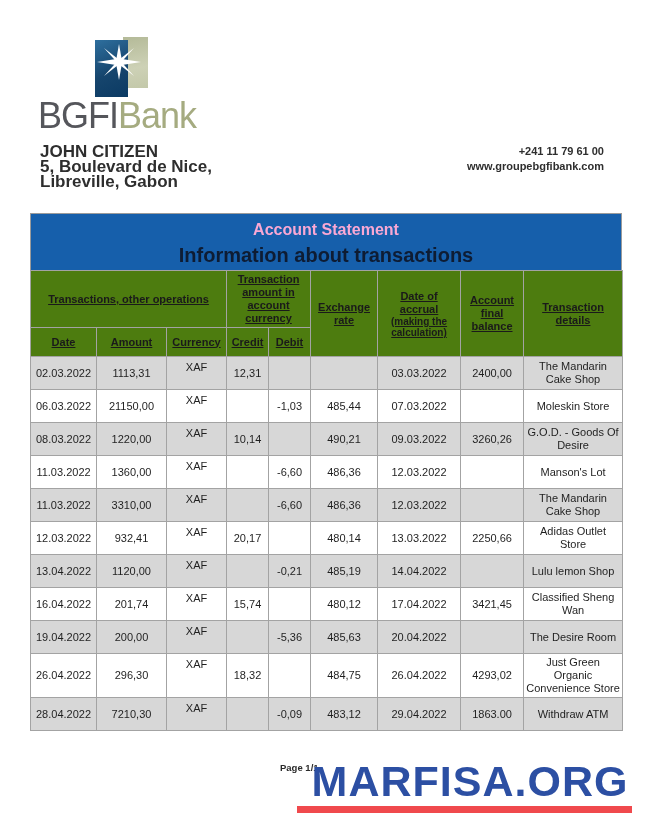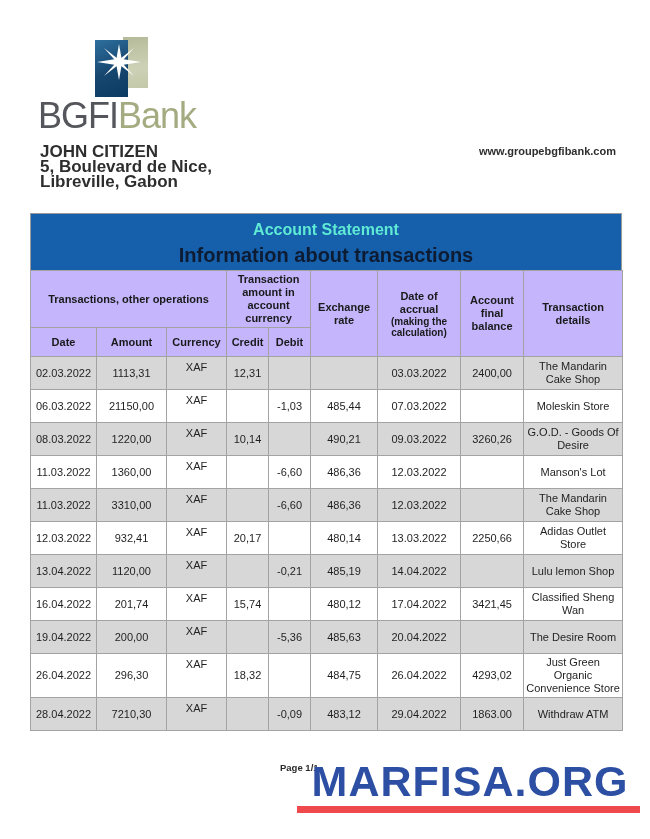--- a/index.html
+++ b/index.html
@@ -1,17 +1,17 @@
 <!DOCTYPE html>
 <html><head>
 <meta charset="utf-8">
 <style>
   html,body{margin:0;padding:0;background:#ffffff;}
   .page{position:relative;width:632px;height:839px;background:#ffffff;overflow:hidden;
-        font-family:"Liberation Sans",sans-serif;color:#1f1f1f;padding-left:12px;}
+        font-family:"Liberation Sans",sans-serif;color:#1f1f1f;}
 
   
   .logo-mark{position:absolute;left:95px;top:37px;width:56px;height:62px;}
   .logo-blue{position:absolute;left:0;top:3px;width:33px;height:57px;
              background:linear-gradient(155deg,#2e6f9e 0%,#16456d 55%,#0b3a63 100%);z-index:2;}
   .logo-green{position:absolute;left:28px;top:0;width:25px;height:51px;
               background:linear-gradient(170deg,#b4ba98 0%,#cdd1b6 60%,#c3c8a9 100%);z-index:1;}
   .logo-star{position:absolute;left:2px;top:5px;width:44px;height:40px;z-index:3;}
   .logo-text{position:absolute;left:38px;top:97px;font-size:36px;line-height:38px;
              letter-spacing:-1px;font-weight:normal;}
@@ -21,28 +21,28 @@
   
   .customer{position:absolute;left:40px;top:144px;font-size:17px;font-weight:bold;
             line-height:15px;color:#2e2e2e;}
   .bank-contact{position:absolute;right:28px;top:144px;font-size:11px;font-weight:bold;
                 line-height:15px;color:#2e2e2e;text-align:right;}
 
   
   .statement{position:absolute;left:30px;top:213px;width:592px;}
   .banner{background:#165FAB;border:1px solid #9b9b9b;border-bottom:none;
           height:56px;text-align:center;}
-  .banner-title{color:#5eead4;font-size:16px;font-weight:bold;padding-top:7px;}
+  .banner-title{color:#f9a8d4;font-size:16px;font-weight:bold;padding-top:7px;}
   .banner-subtitle{color:#0e1c33;font-size:20px;font-weight:bold;margin-top:5px;}
 
   table.tx{border-collapse:collapse;table-layout:fixed;width:592px;
            font-size:11px;line-height:13px;}
   table.tx th,table.tx td{border:1px solid #a3a3a3;padding:2px 2px;text-align:center;
                           vertical-align:middle;overflow:hidden;word-wrap:break-word;}
-  table.tx th{font-weight:bold;color:#1a1a1a;background:#c4b5fd;}
+  table.tx th{font-weight:bold;color:#1a1a1a;background:#4d7c0f;text-decoration:underline;}
   tr.group-row th{height:48px;}
   tr.sub-row th{height:24px;}
   .hdr-small{font-size:10px;line-height:11px;font-weight:bold;}
   table.tx tbody tr:nth-child(odd) td{background:#d7d7d7;}
   table.tx tbody tr:nth-child(even) td{background:#ffffff;}
   table.tx tbody td{height:26px;color:#1f1f1f;}
   table.tx tbody td.cur{vertical-align:top;padding-top:4px;}
 
   
   .page-label{position:absolute;left:280px;top:762px;font-size:9.5px;font-weight:bold;
@@ -69,20 +69,21 @@
   </div>
   <div class="logo-text"><span class="bgfi">BGFI</span><span class="bank">Bank</span></div>
 
   <div class="customer">
     <div>JOHN CITIZEN</div>
     <div>5, Boulevard de Nice,</div>
     <div>Libreville, Gabon</div>
   </div>
 
   <div class="bank-contact">
+    <div>+241 11 79 61 00</div>
     <div>www.groupebgfibank.com</div>
   </div>
 
   <div class="statement">
     <div class="banner">
       <div class="banner-title">Account Statement</div>
       <div class="banner-subtitle">Information about transactions</div>
     </div>
 
     <table class="tx">

